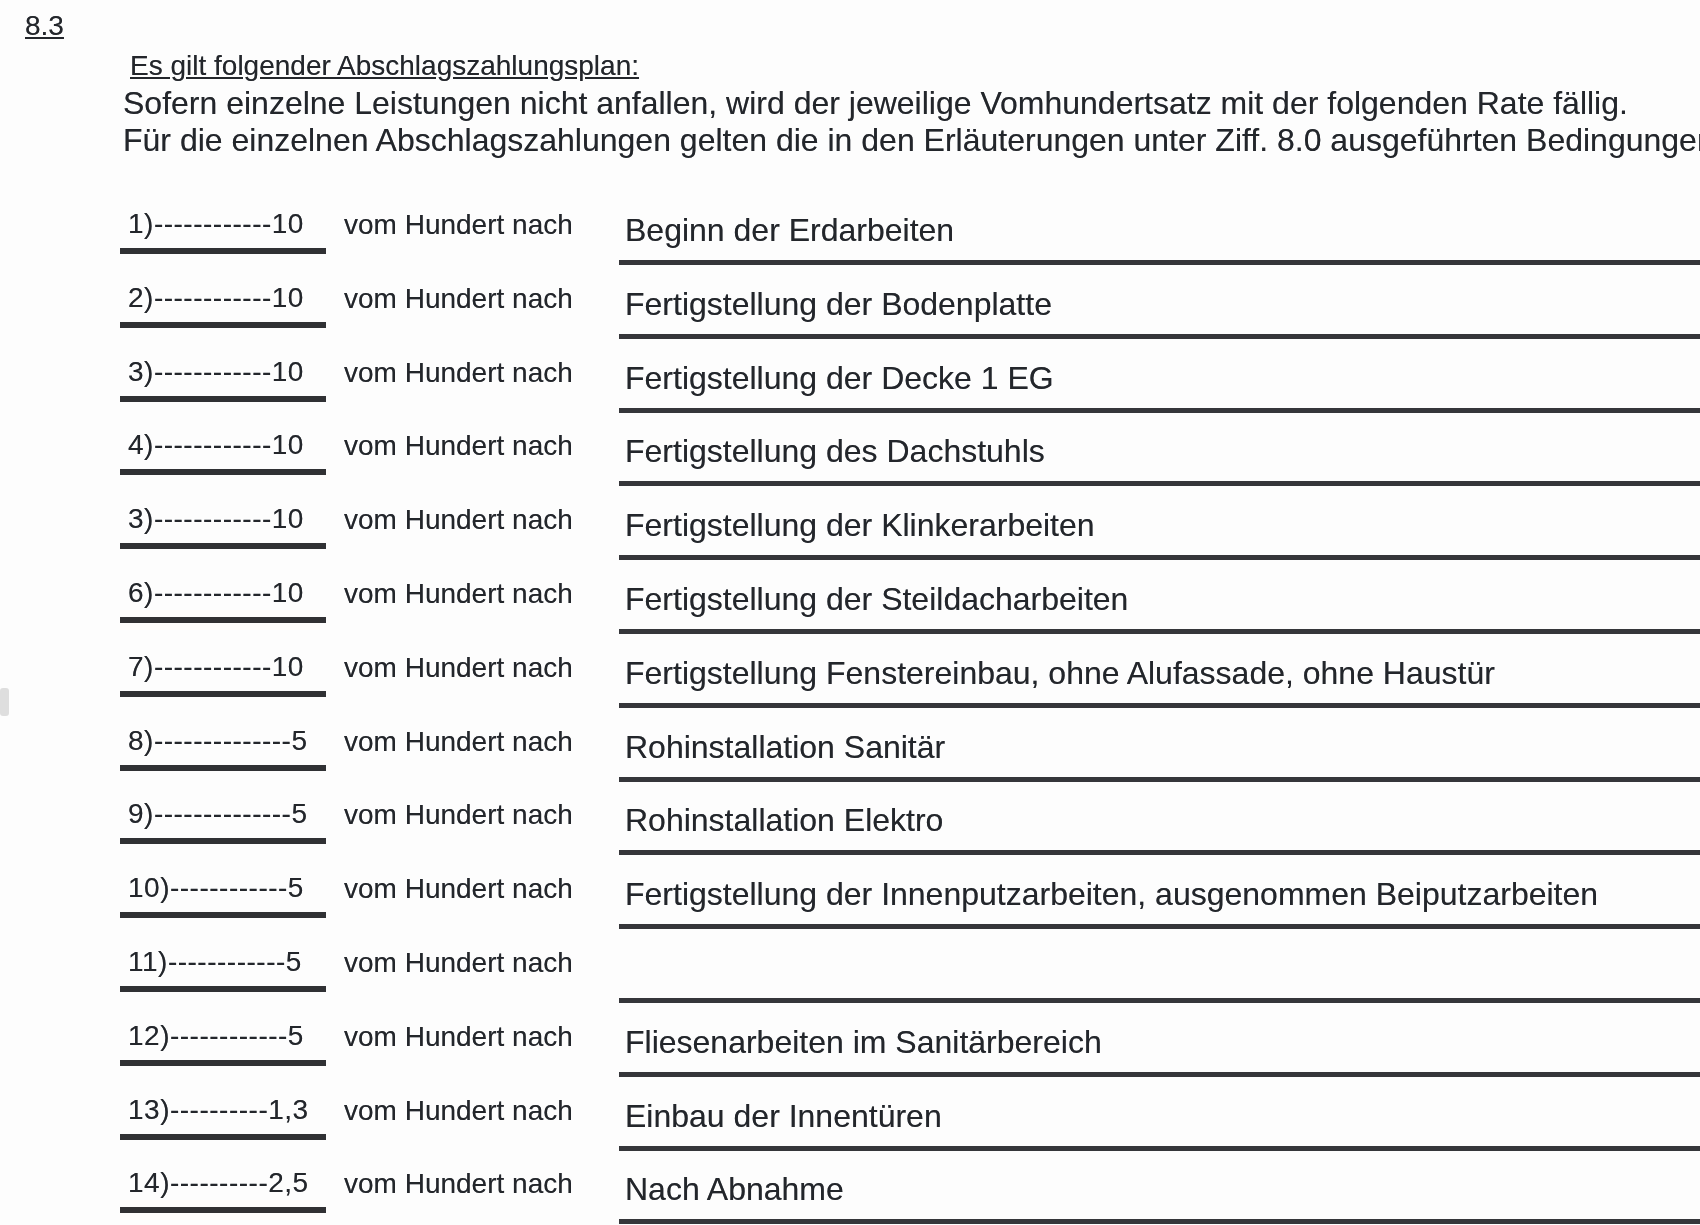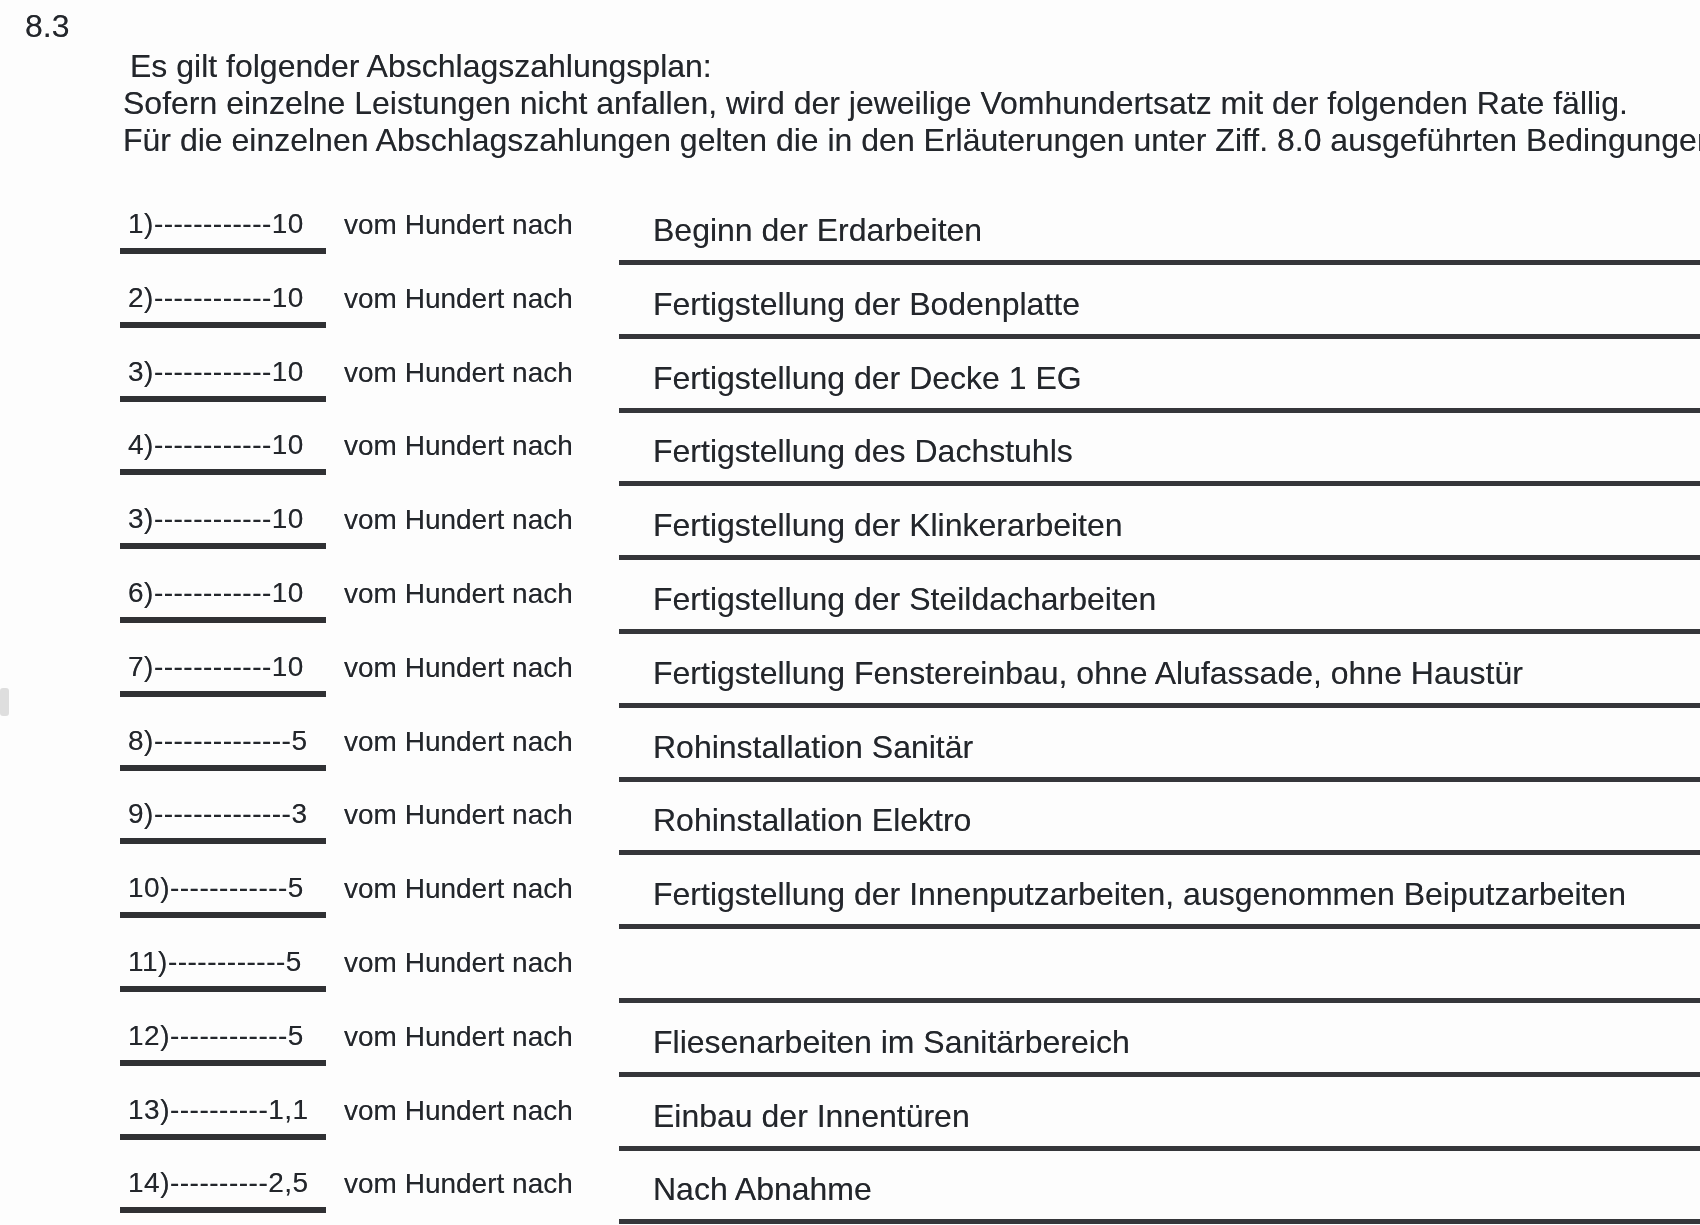--- a/index.html
+++ b/index.html
@@ -11,24 +11,25 @@
     position: relative;
     width: 1700px;
     height: 1225px;
     background: #fdfdfd;
     font-family: "Liberation Sans", "DejaVu Sans", sans-serif;
     color: #23262b;
     overflow: hidden;
   }
   .txt {
     position: absolute;
-    font-size: 32px;
-    line-height: 32px;
-    white-space: nowrap;
-    text-shadow: 0 0 0.6px rgba(35, 40, 50, 0.55);
+    font-size: 28px;
+    line-height: 32px;
+    white-space: nowrap;
+    text-shadow: 0 0 0.6px rgba(35, 40, 50, 0.55);
+    text-decoration: underline;
   }
   .section-num  { left: 25px;  top: 10px; }
   .section-title{ left: 130px; top: 10px; margin-top: 40px; }
 
   .intro {
     position: absolute;
     left: 123px;
     top: 85px;
     font-size: 32px;
     line-height: 37px;
@@ -64,21 +65,21 @@
     position: absolute;
     left: 344px;
     top: 1px;
     font-size: 28px;
     line-height: 32px;
     white-space: nowrap;
     text-shadow: 0 0 0.6px rgba(35, 40, 50, 0.55);
   }
   .milestone {
     position: absolute;
-    left: 653px;
+    left: 625px;
     top: 6px;
     font-size: 32px;
     line-height: 32px;
     white-space: nowrap;
     text-shadow: 0 0 0.6px rgba(35, 40, 50, 0.55);
   }
   .milestone-underline {
     position: absolute;
     left: 619px;
     right: 0;
@@ -168,21 +169,21 @@
 
   <div class="row" style="top:725px">
     <span class="rate-label">8)--------------5</span>
     <div class="rate-underline"></div>
     <span class="rate-unit">vom Hundert nach</span>
     <span class="milestone">Rohinstallation Sanitär</span>
     <div class="milestone-underline"></div>
   </div>
 
   <div class="row" style="top:798px">
-    <span class="rate-label">9)--------------3</span>
+    <span class="rate-label">9)--------------5</span>
     <div class="rate-underline"></div>
     <span class="rate-unit">vom Hundert nach</span>
     <span class="milestone">Rohinstallation Elektro</span>
     <div class="milestone-underline"></div>
   </div>
 
   <div class="row" style="top:872px">
     <span class="rate-label">10)------------5</span>
     <div class="rate-underline"></div>
     <span class="rate-unit">vom Hundert nach</span>
@@ -199,21 +200,21 @@
 
   <div class="row" style="top:1020px">
     <span class="rate-label">12)------------5</span>
     <div class="rate-underline"></div>
     <span class="rate-unit">vom Hundert nach</span>
     <span class="milestone">Fliesenarbeiten im Sanitärbereich</span>
     <div class="milestone-underline"></div>
   </div>
 
   <div class="row" style="top:1094px">
-    <span class="rate-label">13)----------1,1</span>
+    <span class="rate-label">13)----------1,3</span>
     <div class="rate-underline"></div>
     <span class="rate-unit">vom Hundert nach</span>
     <span class="milestone">Einbau der Innentüren</span>
     <div class="milestone-underline"></div>
   </div>
 
   <div class="row" style="top:1167px">
     <span class="rate-label">14)----------2,5</span>
     <div class="rate-underline"></div>
     <span class="rate-unit">vom  Hundert  nach</span>

